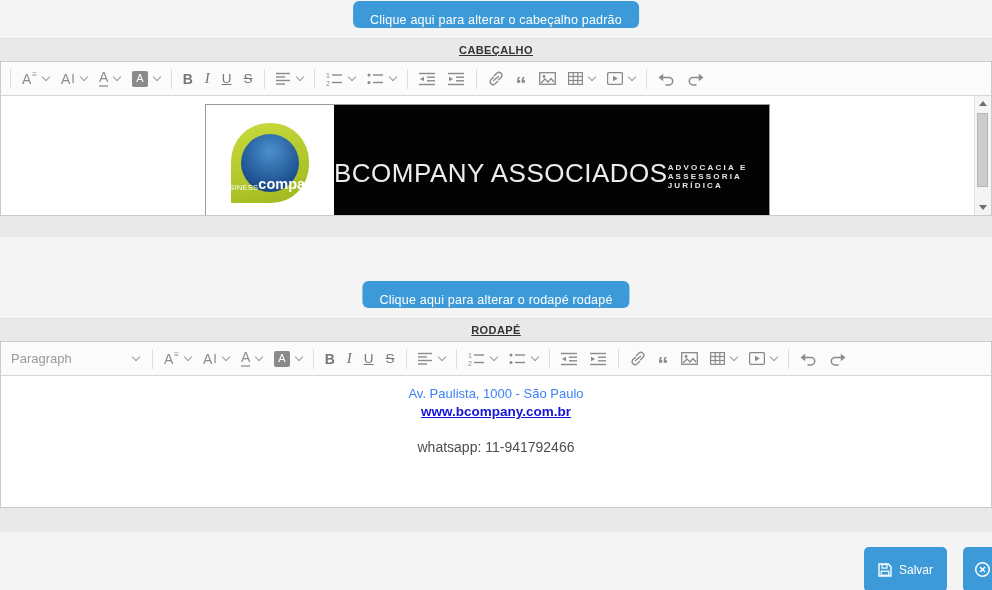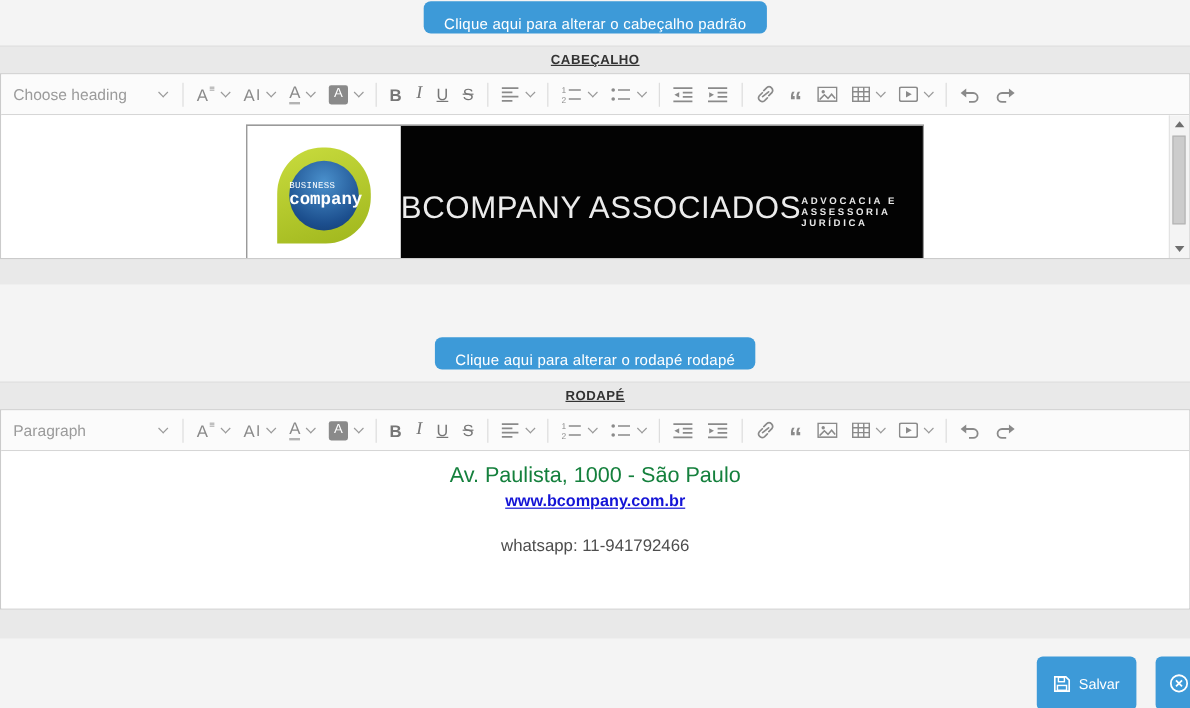--- a/index.html
+++ b/index.html
@@ -67,37 +67,37 @@
   }
   .banner-left{width:128px;background:#fff;display:flex;align-items:center;justify-content:center;flex:none}
   .blob{
     width:78px;height:80px;border-radius:48% 48% 48% 0;
     background:linear-gradient(160deg,#c9dc3e,#9fb61c);
     display:flex;align-items:center;justify-content:center;
   }
   .circle{
     width:58px;height:58px;border-radius:50%;
     background:radial-gradient(circle at 50% 30%,#4a90cc,#1c4f8e 70%,#123a6e);
-    display:flex;flex-direction:column;align-items:flex-start;justify-content:center;color:#fff;font-family:Liberation Mono, monospace;
+    display:flex;align-items:flex-end;justify-content:center;color:#fff;
   }
   .lg1{font-size:7.5px;letter-spacing:.3px}
   .lg2{font-size:14.5px;font-weight:bold;margin-top:-1px}
   .banner-right{flex:1;display:flex;flex-direction:row;align-items:center;padding-top:21px;color:#ececec}
   .bname{font-size:26px;letter-spacing:.5px;white-space:nowrap}
   .btag{font-size:8px;font-weight:bold;letter-spacing:2.2px;margin-top:5px;color:#e6e6e6}
 
   
   .sb{position:absolute;right:0;top:0;bottom:0;width:17px;background:#f4f4f4;border-left:1px solid #e3e3e3;box-sizing:border-box}
   .sb-up,.sb-down{position:absolute;left:4px;width:0;height:0;border-left:4px solid transparent;border-right:4px solid transparent}
   .sb-up{top:5px;border-bottom:5px solid #6e6e6e}
   .sb-down{bottom:5px;border-top:5px solid #6e6e6e}
   .sb-thumb{position:absolute;left:2px;width:11px;top:17px;height:74px;background:#ccc;border:1px solid #b5b5b5;box-sizing:border-box}
 
   
-  .f-addr{font-size:18px;color:#15803d}
+  .f-addr{font-size:13px;color:#3b82f6}
   .f-site{display:inline-block;font-size:13.5px;font-weight:bold;color:#1414d6;text-decoration:underline;margin-top:3px;cursor:pointer}
   .f-wa{font-size:14px;color:#4d4d4d;margin-top:19px}
 
   
   .action-btn{
     position:absolute;top:547px;height:45px;border:none;border-radius:5px;
     background:#3d9ad8;color:#fff;display:flex;align-items:center;cursor:pointer;
     font-family:"Liberation Sans",sans-serif;font-size:12px;
   }
   #save-btn{left:864px;width:83px;justify-content:center;gap:7px}
@@ -105,24 +105,20 @@
 </style>
 </head>
 <body>
 
 <button class="cta" id="btn-header">Clique aqui para alterar o cabeçalho padrão</button>
 
 <section class="panel" id="panel-header">
   <div class="bar-title">CABEÇALHO</div>
   <div class="frame">
     <div class="toolbar">
-      <div class="tb-select">
-        <span>Choose heading</span>
-        <i class="chev"></i>
-      </div>
       <i class="tb-sep"></i>
       <div class="tb-btn">
           <span class="gA">A</span>
           <span class="gsup">≡</span>
           <i class="chev"></i>
         </div>
       <div class="tb-btn">
           <span class="gA">A</span>
           <span class="gI2">I</span>
           <i class="chev"></i>

